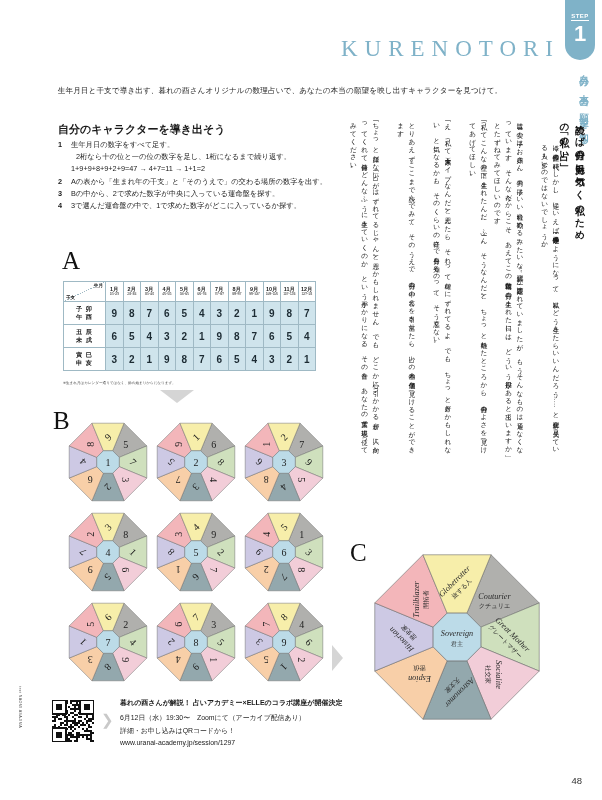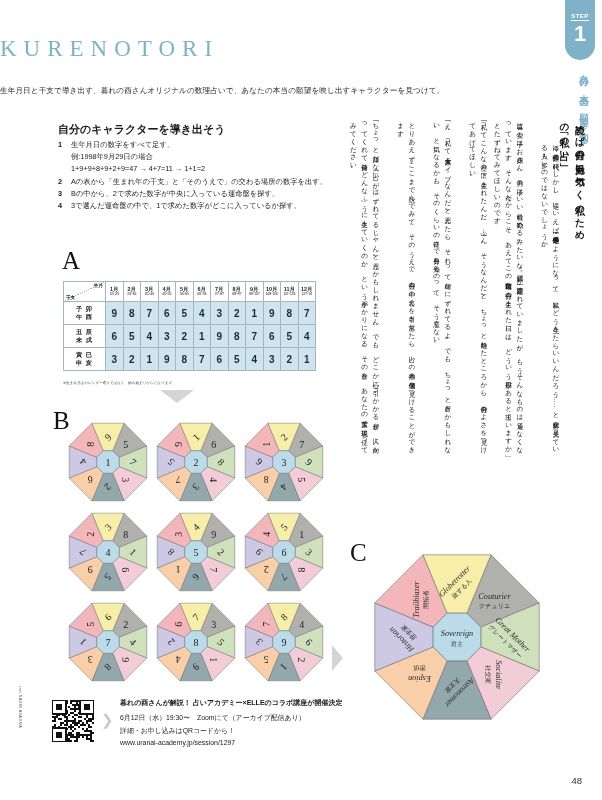--- a/index.html
+++ b/index.html
@@ -30,31 +30,31 @@
   .step-vtext {
     position: absolute; top: 66px; left: 570px;
     width: 20px;
     writing-mode: vertical-rl; text-orientation: upright;
     font-size: 9.5px; letter-spacing: 3px; color: #7fb2c8; font-weight: bold;
   }
 
   
   .brand {
     position: absolute; top: 36px; left: 0; width: 560px;
-    text-align: left;
+    text-align: right;
     font-family: "Liberation Serif", "DejaVu Serif", serif;
     font-size: 23px; letter-spacing: 7px; color: #7fb2c8;
   }
   .headline {
     position: absolute; top: 64px; left: 0; width: 560px;
     text-align: center; font-size: 14.5px; font-weight: bold; letter-spacing: .3px;
   }
   .subhead {
     position: absolute; top: 86px; left: 0; width: 560px;
-    text-align: left; font-size: 7.6px; letter-spacing: .1px; color: #262626;
+    text-align: center; font-size: 7.6px; letter-spacing: .1px; color: #262626;
   }
 
   
   .howto-title {
     position: absolute; top: 122px; left: 58px;
     font-size: 11px; font-weight: bold;
   }
   .steps { position: absolute; top: 139px; left: 58px; width: 285px; }
   .step-row { display: flex; font-size: 7.3px; line-height: 1.55; margin-bottom: 1px; }
   .step-no { width: 13px; flex: none; font-weight: bold; }
@@ -189,21 +189,21 @@
 
   <div class="brand">KURENOTORI</div>
   <div class="subhead">生年月日と干支で導き出す、暮れの酉さんオリジナルの数理占いで、あなたの本当の願望を映し出すキャラクターを見つけて。</div>
 
   <div class="howto-title">自分のキャラクターを導き出そう</div>
   <div class="steps">
     <div class="step-row">
       <div class="step-no">1</div>
       <div class="step-body">生年月日の数字をすべて足す。</div>
     </div>
-    <div class="step-ex">例:1998年9月29日の場合</div>
+    <div class="step-sub">2桁なら十の位と一の位の数字を足し、1桁になるまで繰り返す。</div>
     <div class="step-ex" style="margin-bottom:2px;">1+9+9+8+9+2+9=47 → 4+7=11 → 1+1=2</div>
 
     <div class="step-row">
       <div class="step-no">2</div>
       <div class="step-body">Aの表から「生まれ年の干支」と「そのうえで」の交わる場所の数字を出す。</div>
     </div>
     <div class="step-row">
       <div class="step-no">3</div>
       <div class="step-body">Bの中から、2で求めた数字が中央に入っている運命盤を探す。</div>
     </div>

